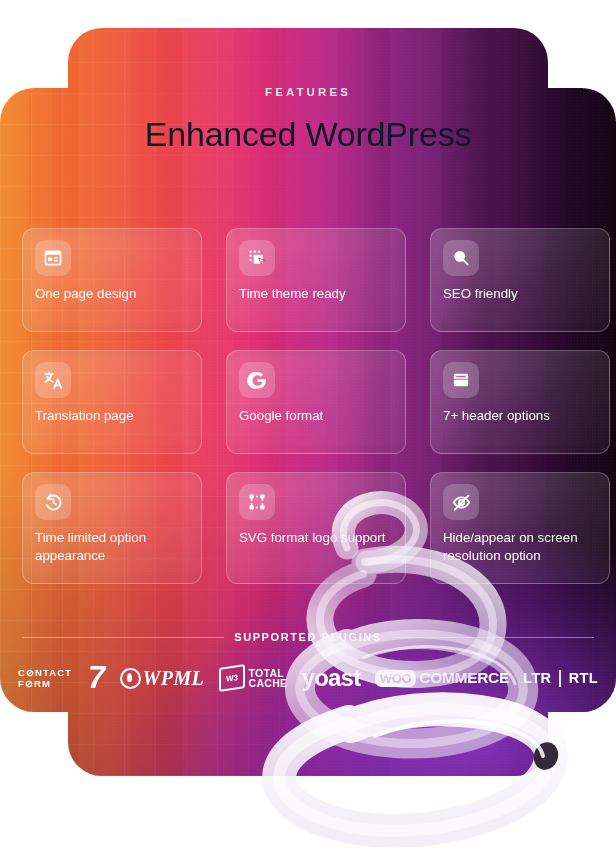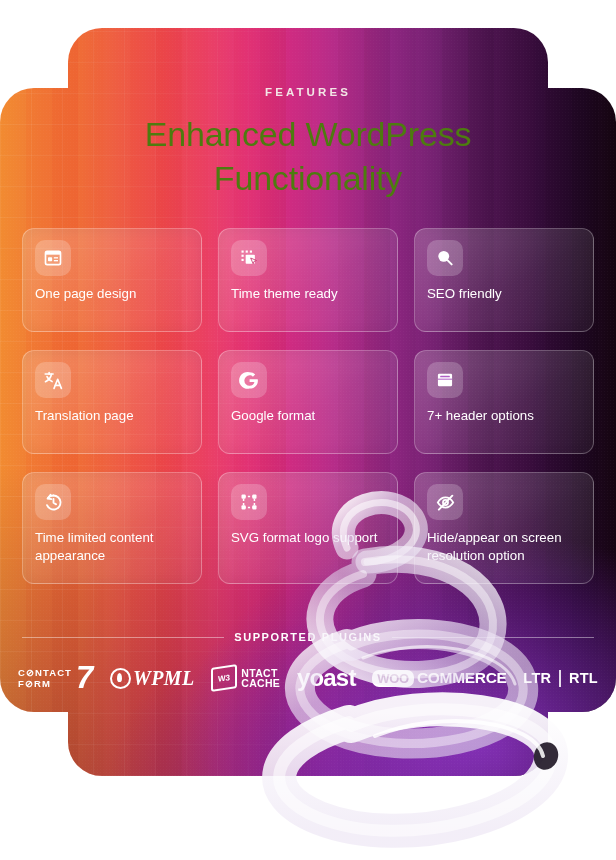--- a/index.html
+++ b/index.html
@@ -77,26 +77,26 @@
 
   
   #content{position:absolute;left:0;top:0;width:616px;height:822px;}
 
   .eyebrow{
     position:absolute;left:0;top:86px;width:616px;text-align:center;
     color:#f3e6e6;font-size:11.5px;letter-spacing:3.1px;font-weight:700;
   }
   .headline{
     position:absolute;left:0;top:112px;width:616px;text-align:center;
-    color:#4d7c0f;font-size:34px;line-height:44px;font-weight:400;letter-spacing:-0.2px;
+    color:#0f172a;font-size:34px;line-height:44px;font-weight:400;letter-spacing:-0.2px;
   }
 
   
   .grid{position:absolute;left:22px;top:228px;width:572px;
-        display:grid;grid-template-columns:repeat(3,180px);gap:18px 16px;}
+        display:grid;grid-template-columns:repeat(3,180px);gap:18px 24px;}
   .card{
     position:relative;height:104px;border-radius:12px;
     background:linear-gradient(150deg, rgba(255,255,255,0.22) 0%, rgba(255,255,255,0.10) 55%, rgba(255,255,255,0.06) 100%);
     border:1px solid rgba(255,255,255,0.26);
     box-shadow:0 2px 14px rgba(0,0,0,0.06) inset;
     padding:0;box-sizing:border-box;
   }
   .card.tall{height:112px;}
   .ico{
     position:absolute;left:12px;top:11px;width:36px;height:36px;border-radius:10px;
@@ -113,21 +113,21 @@
   .supported{position:absolute;left:22px;top:630px;width:572px;height:14px;
              display:flex;align-items:center;gap:10px;}
   .rule{flex:1;height:1px;background:rgba(255,255,255,0.42);}
   .supported-label{color:#ffffff;font-size:11px;letter-spacing:1.6px;font-weight:700;white-space:nowrap;}
 
   .logos{position:absolute;left:8px;top:655px;width:600px;height:46px;
          display:flex;align-items:center;justify-content:space-between;padding:0 10px;box-sizing:border-box;}
   .logo{color:#fff;display:flex;align-items:center;justify-content:center;}
 
   
-  .cf7{gap:3px;}
+  .cf7{gap:15px;}
   .cf7 .cf7-txt{font-size:9.5px;font-weight:700;letter-spacing:1.1px;line-height:11px;text-align:left;}
   .cf7 .seven{font-size:31px;font-weight:800;line-height:28px;font-style:italic;margin-left:1px;}
   
   .wpml{gap:2px;}
   .wpml-mark{width:17px;height:17px;border:2px solid #fff;border-radius:50%;position:relative;}
   .wpml-mark:after{content:"";position:absolute;left:5px;top:3px;width:5px;height:9px;background:#fff;border-radius:50% 50% 50% 50%/60% 60% 40% 40%;}
   .wpml-txt{font-family:"Liberation Serif",serif;font-size:20px;font-weight:700;letter-spacing:.4px;font-style:italic;}
   
   .w3tc{gap:4px;}
   .w3-cube{width:22px;height:20px;border:2px solid #fff;border-radius:3px;transform:skewY(-8deg);display:flex;align-items:center;justify-content:center;font-size:8px;font-weight:700;}
@@ -165,21 +165,20 @@
       <div class="grad grad-grid"></div>
       <div class="grad grad-noise"></div>
     </div>
   </div>
 
   <div id="content">
 
     <div class="eyebrow">FEATURES</div>
     <div class="headline">
       <div>Enhanced WordPress</div>
-      <div>Functionality</div>
     </div>
 
     <div class="grid">
 
       <div class="card">
         <div class="ico">
           <svg width="20" height="20" viewBox="0 0 24 24" fill="none">
             <rect x="3" y="4" width="18" height="16" rx="2" stroke="#fff" stroke-width="2"></rect>
             <rect x="3" y="4" width="18" height="4" fill="#fff"></rect>
             <rect x="6" y="11" width="5" height="5" rx="1" fill="#fff"></rect>
@@ -253,21 +252,21 @@
 
       <div class="card tall">
         <div class="ico">
           <svg width="21" height="21" viewBox="0 0 24 24" fill="none">
             <path d="M12 4a8 8 0 1 1-7.4 11" stroke="#fff" stroke-width="2.1" stroke-linecap="round"></path>
             <path d="M12 4a8 8 0 0 0-6.3 3.1" stroke="#fff" stroke-width="2.1" stroke-linecap="round"></path>
             <path d="M8.6 3.2 L5.2 7.4 L9.6 8.1" stroke="#fff" stroke-width="2.1" stroke-linecap="round" stroke-linejoin="round" fill="none"></path>
             <path d="M12 8v4.3l3 1.8" stroke="#fff" stroke-width="2.1" stroke-linecap="round" stroke-linejoin="round"></path>
           </svg>
         </div>
-        <div class="card-label">Time limited content appearance</div>
+        <div class="card-label">Time limited option appearance</div>
       </div>
 
       <div class="card tall">
         <div class="ico">
           <svg width="20" height="20" viewBox="0 0 24 24" fill="none">
             <path d="M5.5 5.5h13v13h-13z" stroke="#fff" stroke-width="1.8" stroke-dasharray="2.6 2.6"></path>
             <rect x="3" y="3" width="5" height="5" rx="1.2" fill="#fff"></rect>
             <rect x="16" y="3" width="5" height="5" rx="1.2" fill="#fff"></rect>
             <rect x="3" y="16" width="5" height="5" rx="1.2" fill="#fff"></rect>
             <rect x="16" y="16" width="5" height="5" rx="1.2" fill="#fff"></rect>
@@ -306,21 +305,21 @@
       </div>
 
       <div class="logo wpml">
         <span class="wpml-mark"></span>
         <span class="wpml-txt">WPML</span>
       </div>
 
       <div class="logo w3tc">
         <span class="w3-cube">W3</span>
         <span class="w3-txt">
-          <span style="display:block">NTACT</span>
+          <span style="display:block">TOTAL</span>
           <span style="display:block">CACHE</span>
         </span>
       </div>
 
       <div class="logo yoast">yoast</div>
 
       <div class="logo woo">
         <span class="woo-badge">WOO</span>
         <span class="woo-txt">COMMERCE</span>
       </div>

